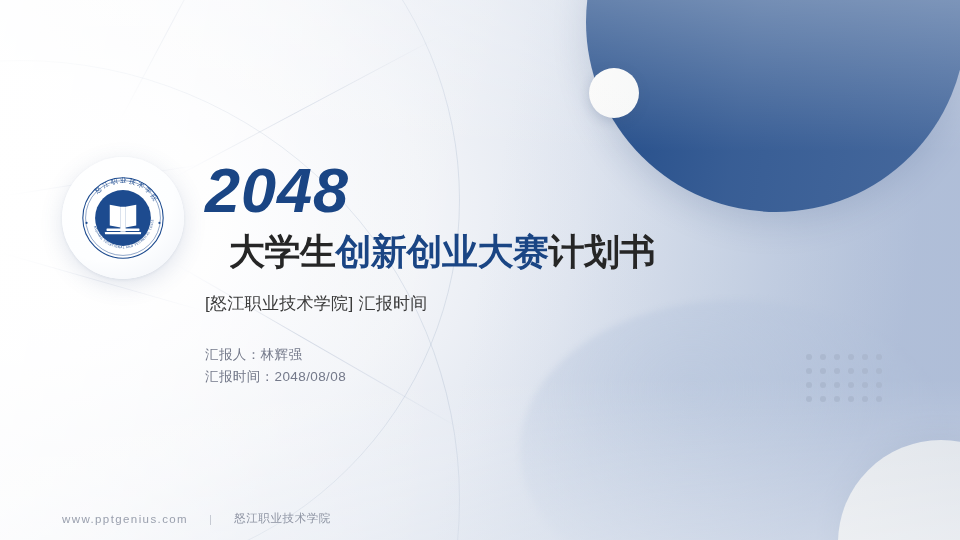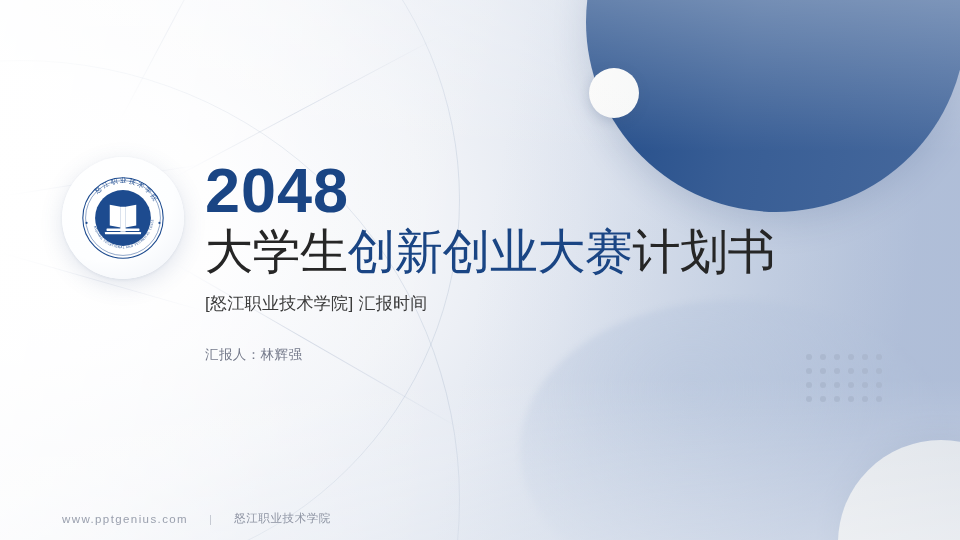--- a/index.html
+++ b/index.html
@@ -124,29 +124,31 @@
     left:205px; top:158px;
     width:640px;
   }
   .year {
     font-size:63px;
     line-height:64px;
     font-weight:700;
     letter-spacing:1px;
     color:#1a4584;
     font-family:"Liberation Sans", sans-serif;
+    font-style:italic;
   }
   .main-title {
     margin-top:2px;
-    font-size:48px;
+    font-size:36px;
     line-height:56px;
-    font-weight:400;
+    font-weight:700;
     letter-spacing:-0.5px;
     color:#262626;
     white-space:nowrap;
+    margin-left:24px;
   }
   .main-title .hl { color:#1a4584; }
   .sub-title {
     margin-top:12px;
     font-size:17px;
     line-height:24px;
     color:#3b3b3b;
     letter-spacing:.3px;
   }
   .meta {
@@ -254,20 +256,21 @@
   <div class="text-block">
     <div class="year">2048</div>
     <div class="main-title">
       <span>大学生</span><span class="hl">创新创业大赛</span><span>计划书</span>
     </div>
     <div class="sub-title">[怒江职业技术学院] 汇报时间</div>
   </div>
 
   <div class="meta">
     <div>汇报人：林辉强</div>
+    <div>汇报时间：2048/08/08</div>
   </div>
 
   <div class="footer">
     <span class="site">www.pptgenius.com</span>
     <span class="sep">|</span>
     <span class="org">怒江职业技术学院</span>
   </div>
 
 </div>
 

